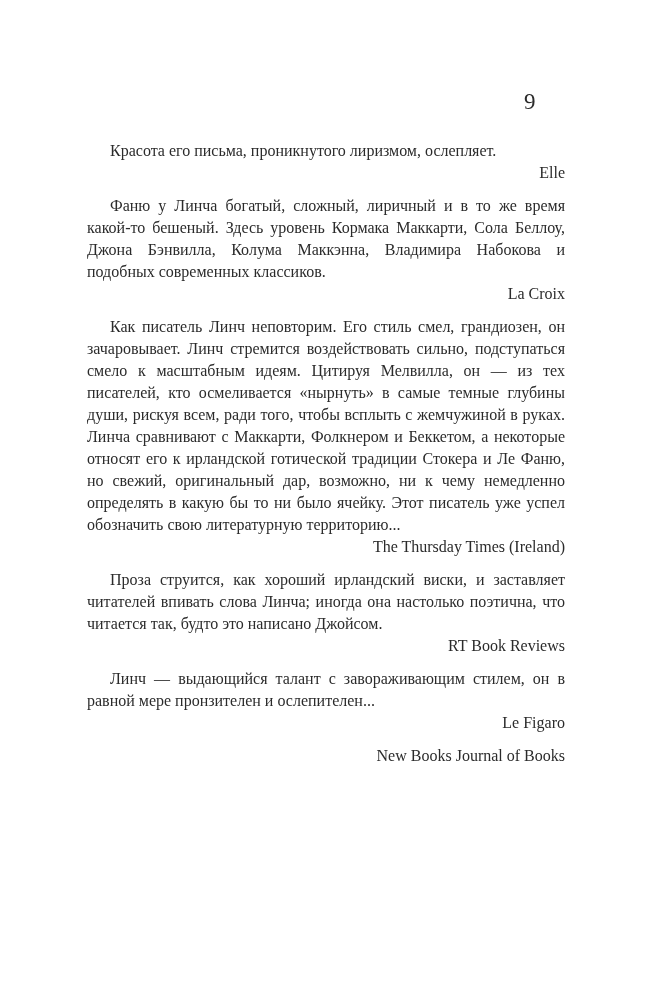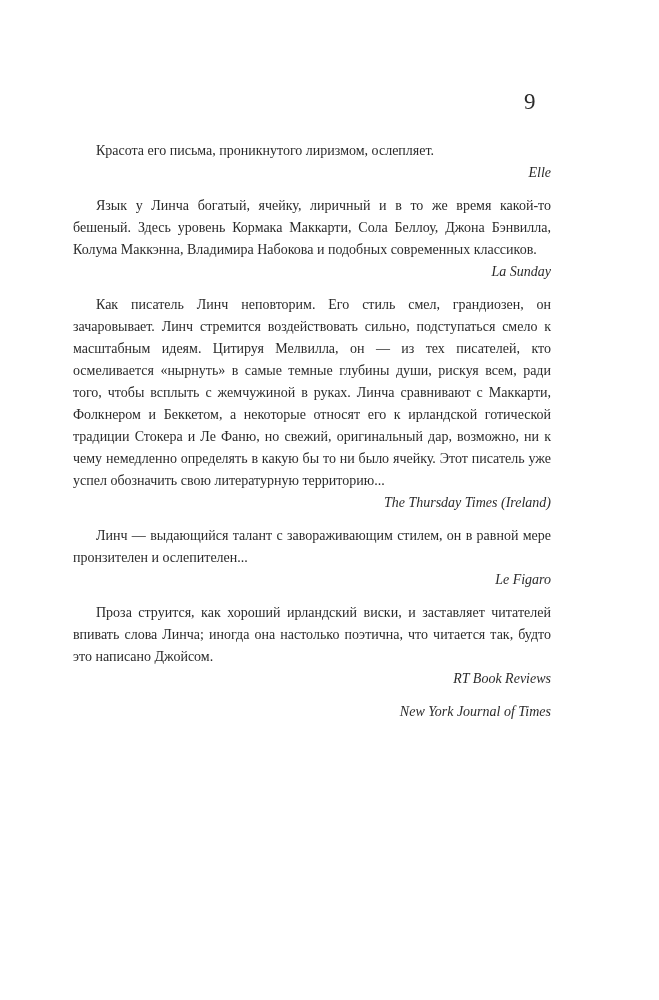--- a/index.html
+++ b/index.html
@@ -21,75 +21,74 @@
     top: 90px;
     left: 0;
     width: 536px;
     text-align: right;
     font-size: 23px;
     line-height: 1;
     letter-spacing: 0.5px;
   }
   .content {
     position: absolute;
-    left: 73px;
+    left: 87px;
     top: 140px;
     width: 478px;
-    font-size: 14px;
+    font-size: 16px;
     line-height: 22px;
   }
   .quote {
     margin: 0;
     padding: 0;
   }
   .quote-text {
     margin: 0;
     text-indent: 23px;
     text-align: justify;
     hyphens: auto;
     -webkit-hyphens: auto;
   }
   .quote-source {
     margin: 0 0 11px 0;
     text-align: right;
-    font-style: italic;
   }
 </style>
 </head>
 <body>
 
 <div class="page">
 
   <div class="page-number">9</div>
 
   <div class="content">
 
     <figure class="quote">
       <p class="quote-text">Красота его письма, проникнутого лиризмом, ослепляет.</p>
       <figcaption class="quote-source">Elle</figcaption>
     </figure>
 
     <figure class="quote">
-      <p class="quote-text">Язык у Линча богатый, ячейку, лиричный и в то же время какой-то бешеный. Здесь уровень Кормака Маккарти, Сола Беллоу, Джона Бэнвилла, Колума Маккэнна, Владимира Набокова и подобных современных классиков.</p>
-      <figcaption class="quote-source">La Sunday</figcaption>
+      <p class="quote-text">Фаню у Линча богатый, сложный, лиричный и в то же время какой-то бешеный. Здесь уровень Кормака Маккарти, Сола Беллоу, Джона Бэнвилла, Колума Маккэнна, Владимира Набокова и подобных современных классиков.</p>
+      <figcaption class="quote-source">La Croix</figcaption>
     </figure>
 
     <figure class="quote">
       <p class="quote-text">Как писатель Линч неповторим. Его стиль смел, грандиозен, он зачаровывает. Линч стремится воздействовать сильно, подступаться смело к масштабным идеям. Цитируя Мелвилла, он — из тех писателей, кто осмеливается «нырнуть» в самые темные глубины души, рискуя всем, ради того, чтобы всплыть с жемчужиной в руках. Линча сравнивают с Маккарти, Фолкнером и Беккетом, а некоторые относят его к ирландской готической традиции Стокера и Ле Фаню, но свежий, оригинальный дар, возможно, ни к чему немедленно определять в какую бы то ни было ячейку. Этот писатель уже успел обозначить свою литературную территорию...</p>
       <figcaption class="quote-source">The Thursday Times (Ireland)</figcaption>
     </figure>
 
     <figure class="quote">
+      <p class="quote-text">Проза струится, как хороший ирландский виски, и заставляет читателей впивать слова Линча; иногда она настолько поэтична, что читается так, будто это написано Джойсом.</p>
+      <figcaption class="quote-source">RT Book Reviews</figcaption>
+    </figure>
+
+    <figure class="quote">
       <p class="quote-text">Линч — выдающийся талант с завораживающим стилем, он в равной мере пронзителен и ослепителен...</p>
       <figcaption class="quote-source">Le Figaro</figcaption>
     </figure>
 
     <figure class="quote">
-      <p class="quote-text">Проза струится, как хороший ирландский виски, и заставляет читателей впивать слова Линча; иногда она настолько поэтична, что читается так, будто это написано Джойсом.</p>
-      <figcaption class="quote-source">RT Book Reviews</figcaption>
-    </figure>
-
-    <figure class="quote">
-      <figcaption class="quote-source">New York Journal of Times</figcaption>
+      <figcaption class="quote-source">New Books Journal of Books</figcaption>
     </figure>
 
   </div>
 </div>
 
 </body></html>

